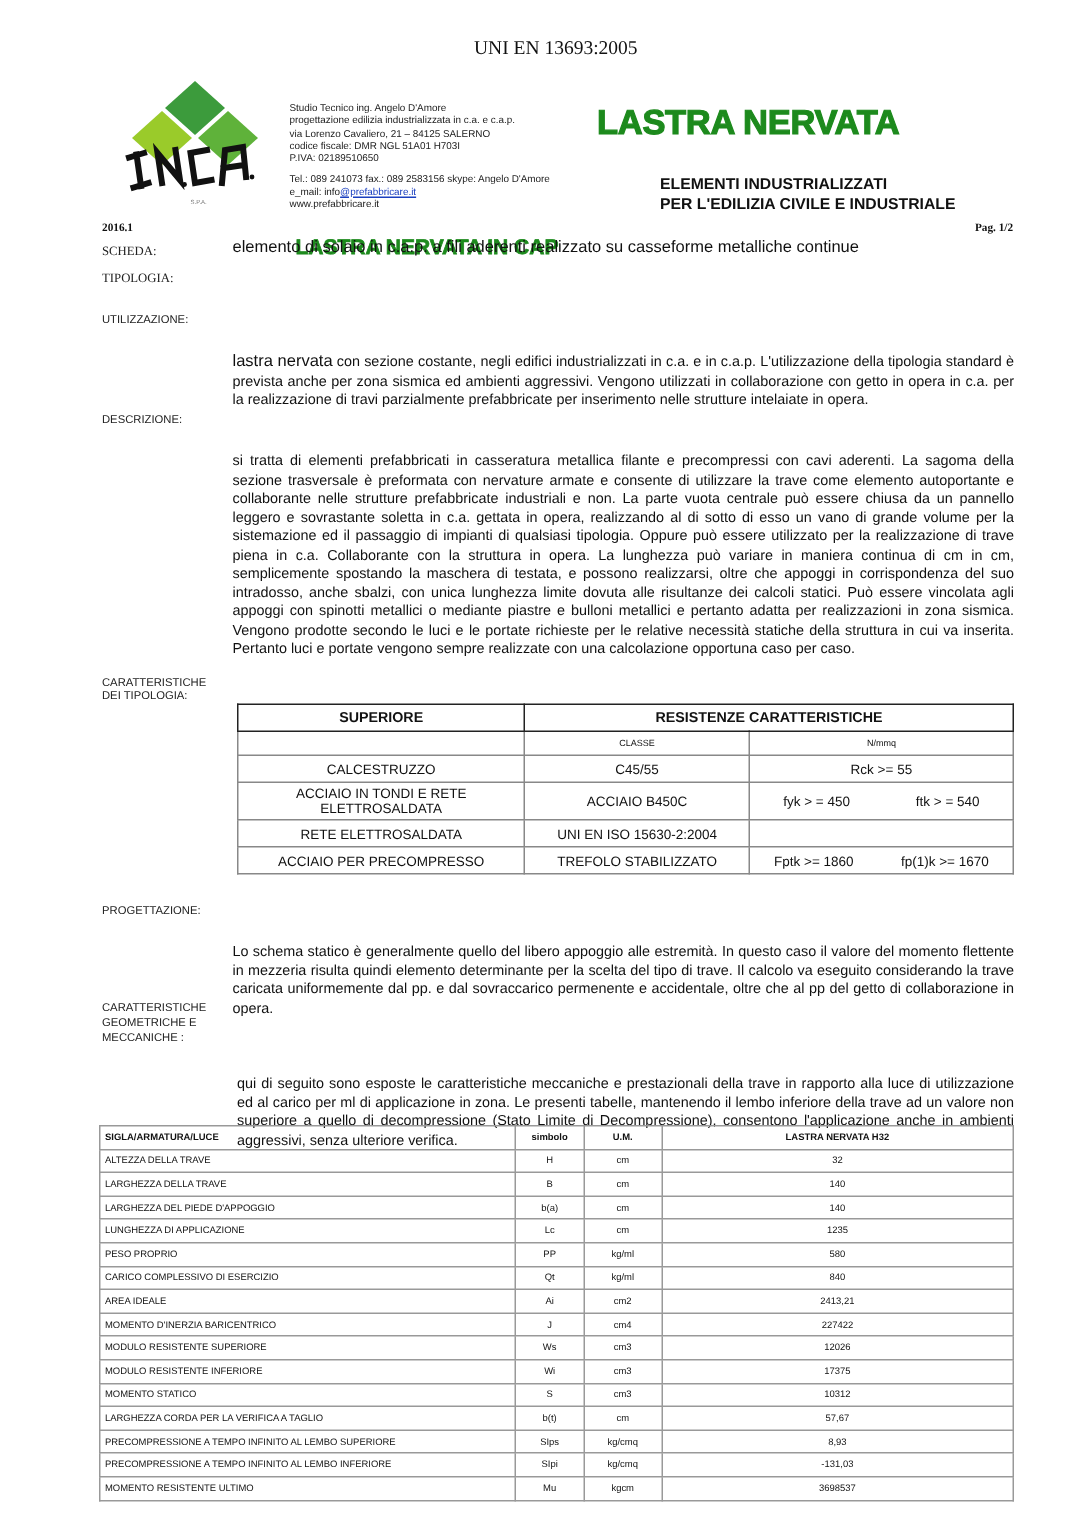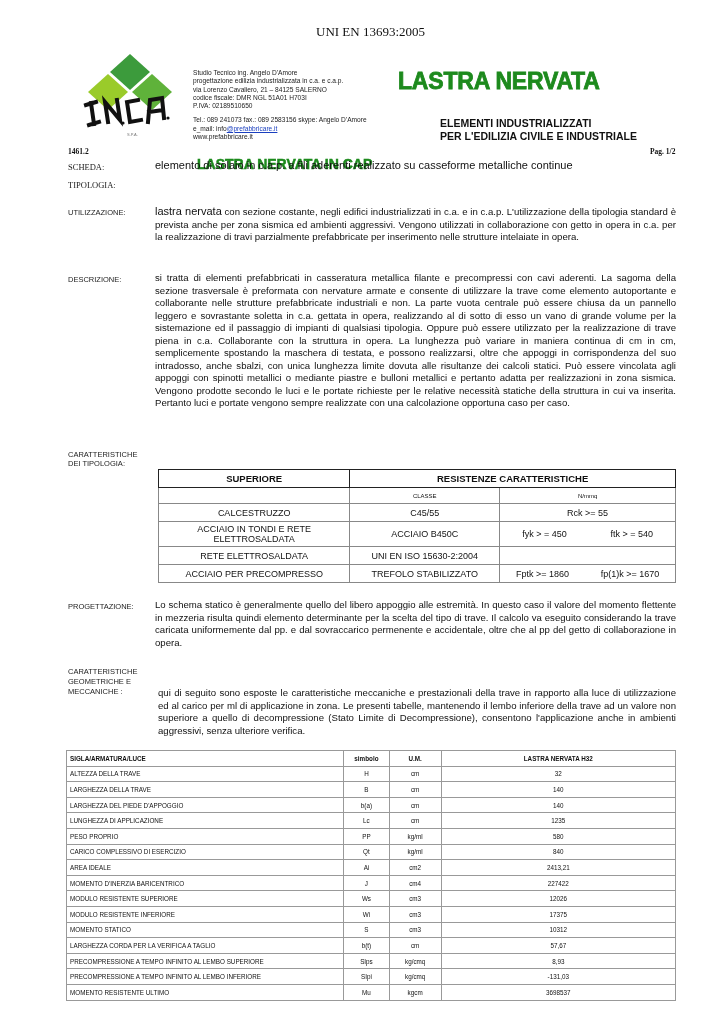--- a/index.html
+++ b/index.html
@@ -12,21 +12,21 @@
   .studio .gap { height: 6px; }
   .studio a { color: #1a3fbf; text-decoration: underline; }
   .title-big { left: 398px; top: 68px; font-size: 23px; font-weight: 900; color: #1d8a1d; letter-spacing: -0.2px; -webkit-text-stroke: 0.8px #1d8a1d; }
   .subtitle { left: 398px; top: 117px; font-size: 10.5px; font-weight: bold; line-height: 12.5px; color: #111; margin-left: 42px; }
   .version { left: 68px; top: 147px; font-size: 7.5px; font-weight: bold; font-family: "Liberation Serif", serif; }
   .page { left: 650px; top: 147px; font-size: 7.5px; font-weight: bold; font-family: "Liberation Serif", serif; }
   .lbl { font-size: 7.5px; color: #222; }
   .lbl.serif { font-size: 8.5px; }
   .scheda-val { left: 155px; top: 156px; font-size: 14px; font-weight: 900; color: #1d8a1d; padding-left: 42px; -webkit-text-stroke: 0.5px #1d8a1d; }
   .tipo-val { left: 155px; top: 159px; font-size: 11px; color: #111; }
-  .para { left: 155px; width: 521px; font-size: 9.6px; line-height: 12.5px; text-align: justify; color: #111; }
+  .para { left: 155px; width: 521px; font-size: 9.6px; line-height: 12.5px; text-align: justify; color: #111; margin-top: 30px; }
   .para .big { font-size: 11px; }
   table { border-collapse: collapse; }
   .mat { left: 158px; top: 469px; width: 518px; font-size: 9px; }
   .mat td { border: 1px solid #888; text-align: center; height: 17px; padding: 0; }
   .mat tr.hdr td { border: 1.5px solid #222; font-weight: bold; font-size: 9.5px; height: 17px; }
   .mat tr.sub td { font-size: 6px; height: 15px; }
   .mat tr.two td { height: 24px; line-height: 10px; }
   .mat .split { display: flex; justify-content: space-around; }
   .geo { left: 66px; top: 750px; width: 610px; font-size: 6.3px; }
   .geo td { border: 1px solid #999; height: 14.6px; padding: 0 3px; }
@@ -66,21 +66,21 @@
   <div><span>e_mail: info</span><a>@prefabbricare.it</a></div>
   <div>www.prefabbricare.it</div>
 </div>
 
 <div class="abs title-big">LASTRA NERVATA</div>
 <div class="abs subtitle">
   <div>ELEMENTI INDUSTRIALIZZATI</div>
   <div>PER L'EDILIZIA CIVILE E INDUSTRIALE</div>
 </div>
 
-<div class="abs version">1461.2</div>
+<div class="abs version">2016.1</div>
 <div class="abs page">Pag. 1/2</div>
 
 <div class="abs lbl serif" style="left:68px; top:162px;">SCHEDA:</div>
 <div class="abs scheda-val">LASTRA NERVATA IN CAP</div>
 <div class="abs lbl serif" style="left:68px; top:180px;">TIPOLOGIA:</div>
 <div class="abs tipo-val">elemento di solaio in c.a.p. a fili aderenti realizzato su casseforme metalliche continue</div>
 
 <div class="abs lbl" style="left:68px; top:208px;">UTILIZZAZIONE:</div>
 <div class="abs para" style="top:205px;"><span class="big">lastra nervata</span><span> con sezione costante, negli edifici industrializzati in c.a. e in c.a.p.  L'utilizzazione della tipologia standard è prevista anche per zona sismica ed ambienti aggressivi. Vengono utilizzati in collaborazione con getto in opera in c.a. per la realizzazione di travi parzialmente prefabbricate per inserimento nelle strutture intelaiate in opera.</span></div>
 

